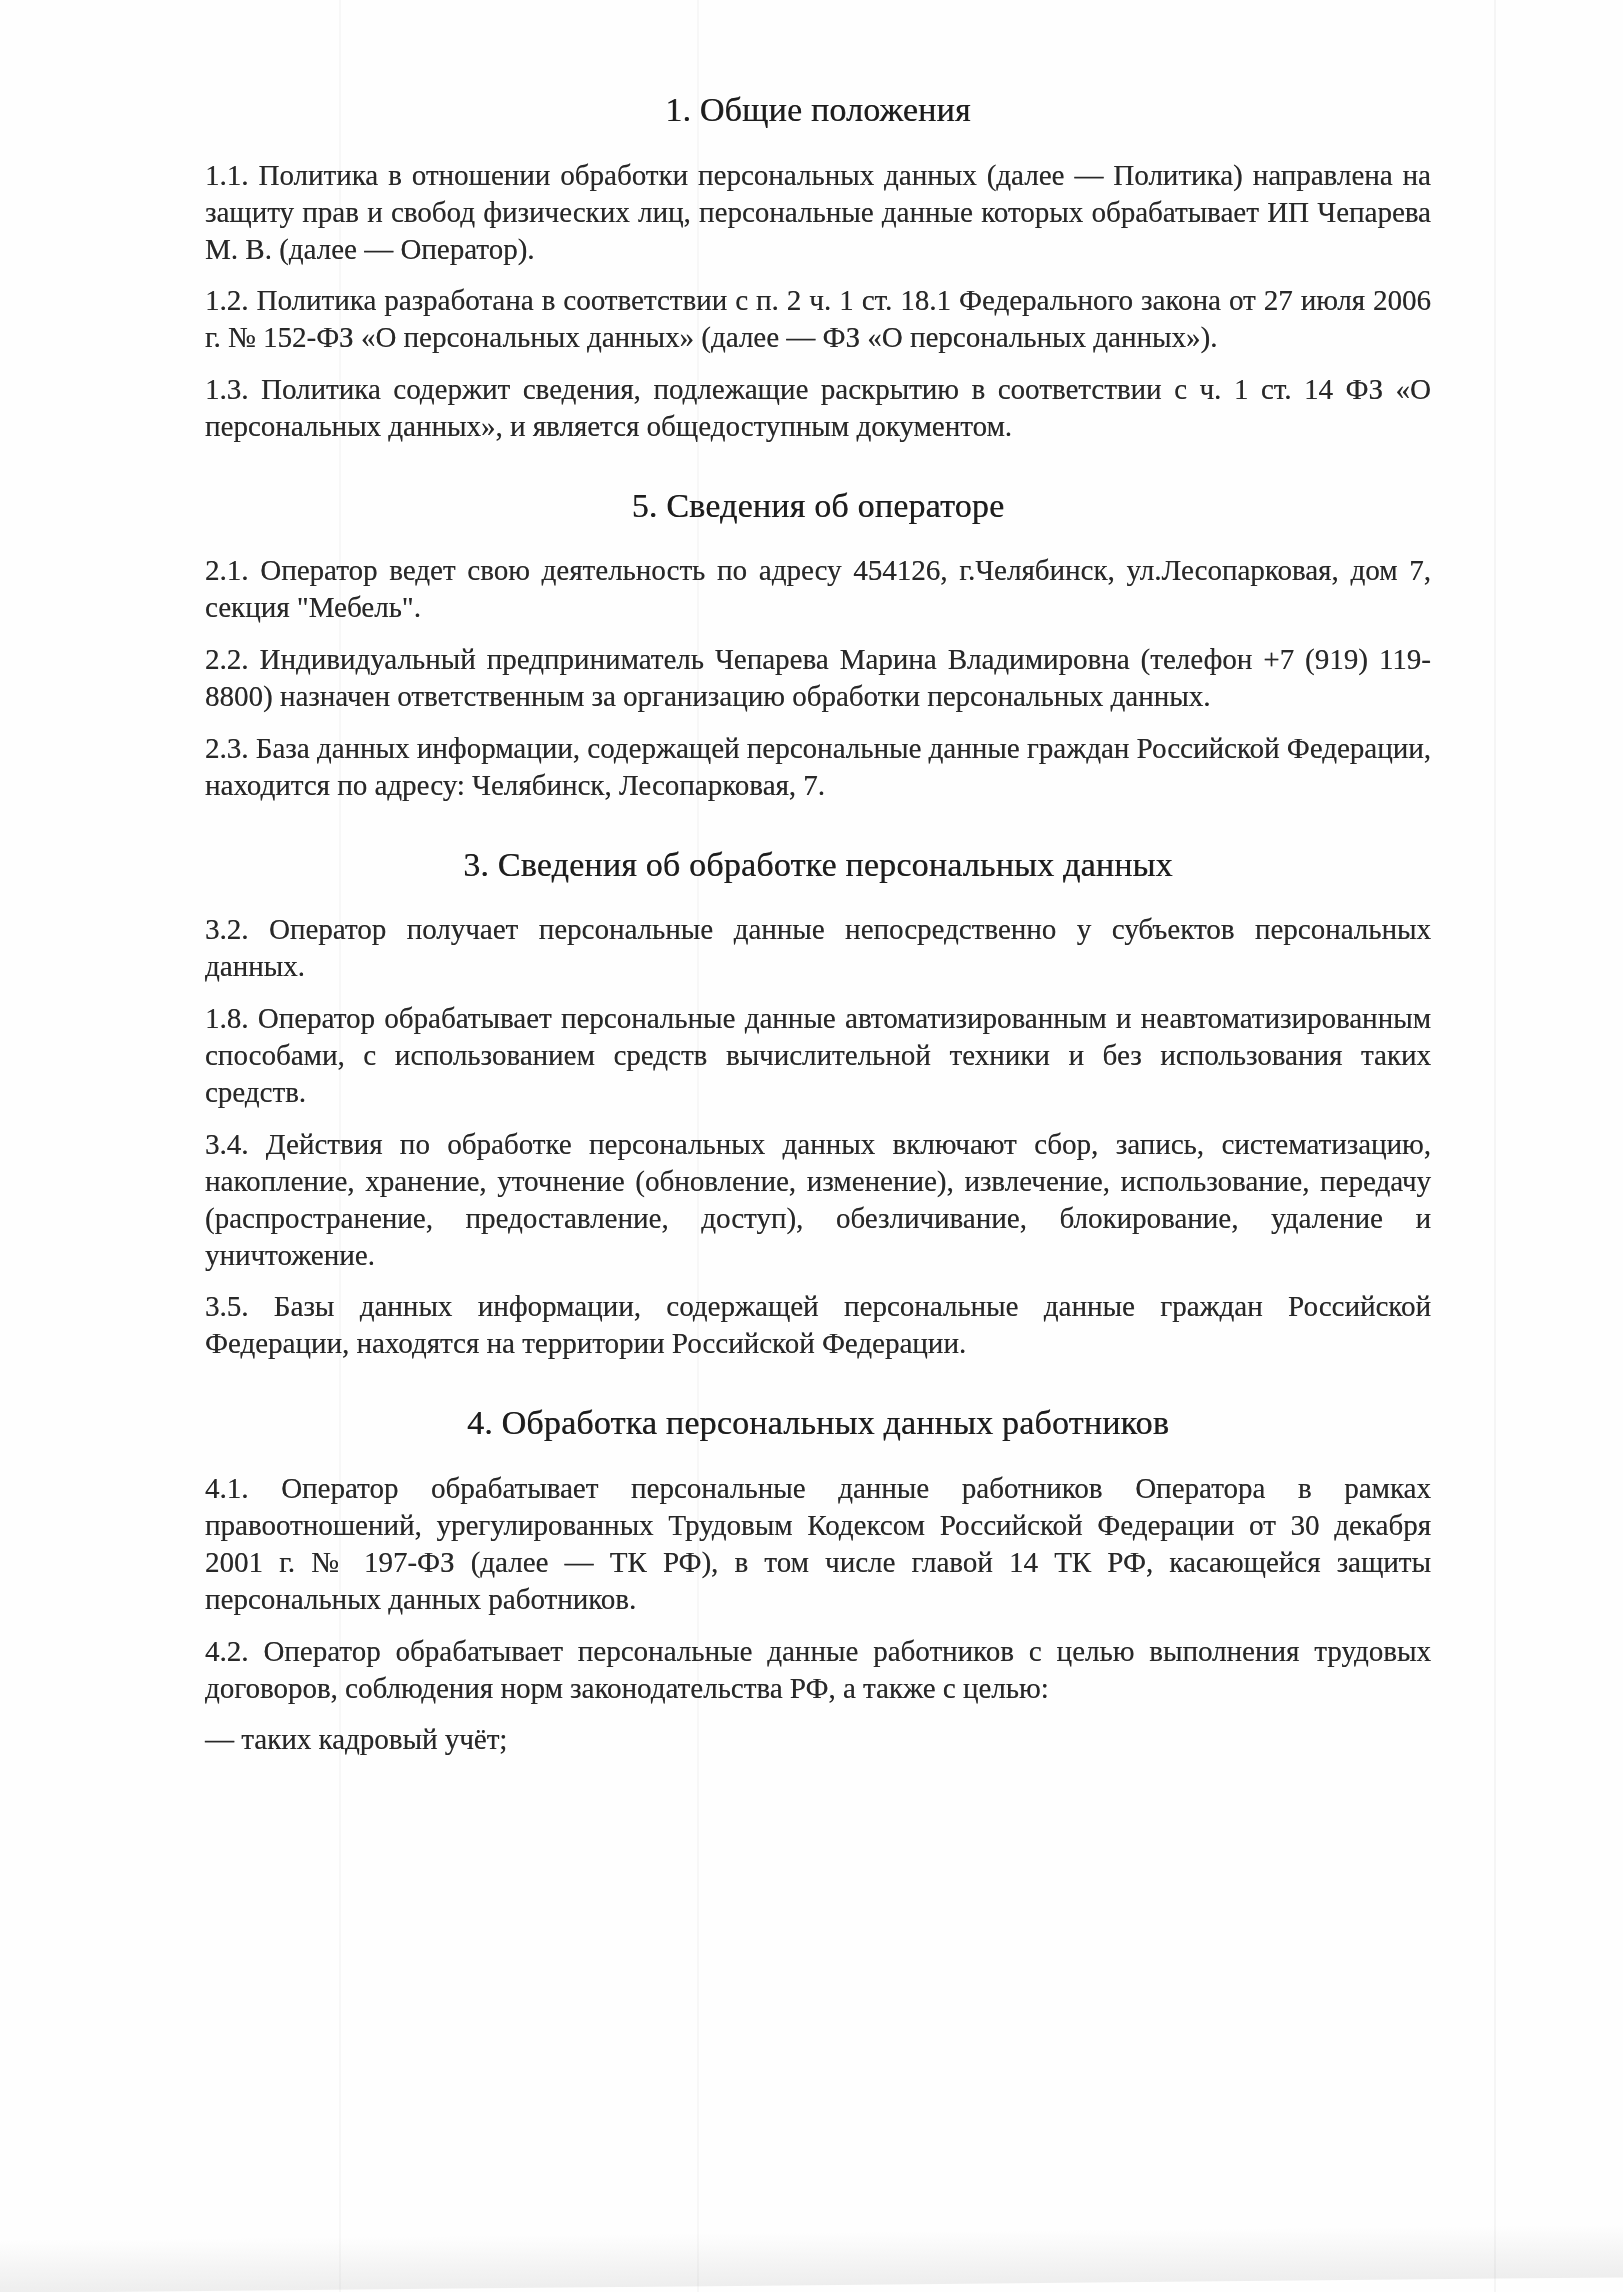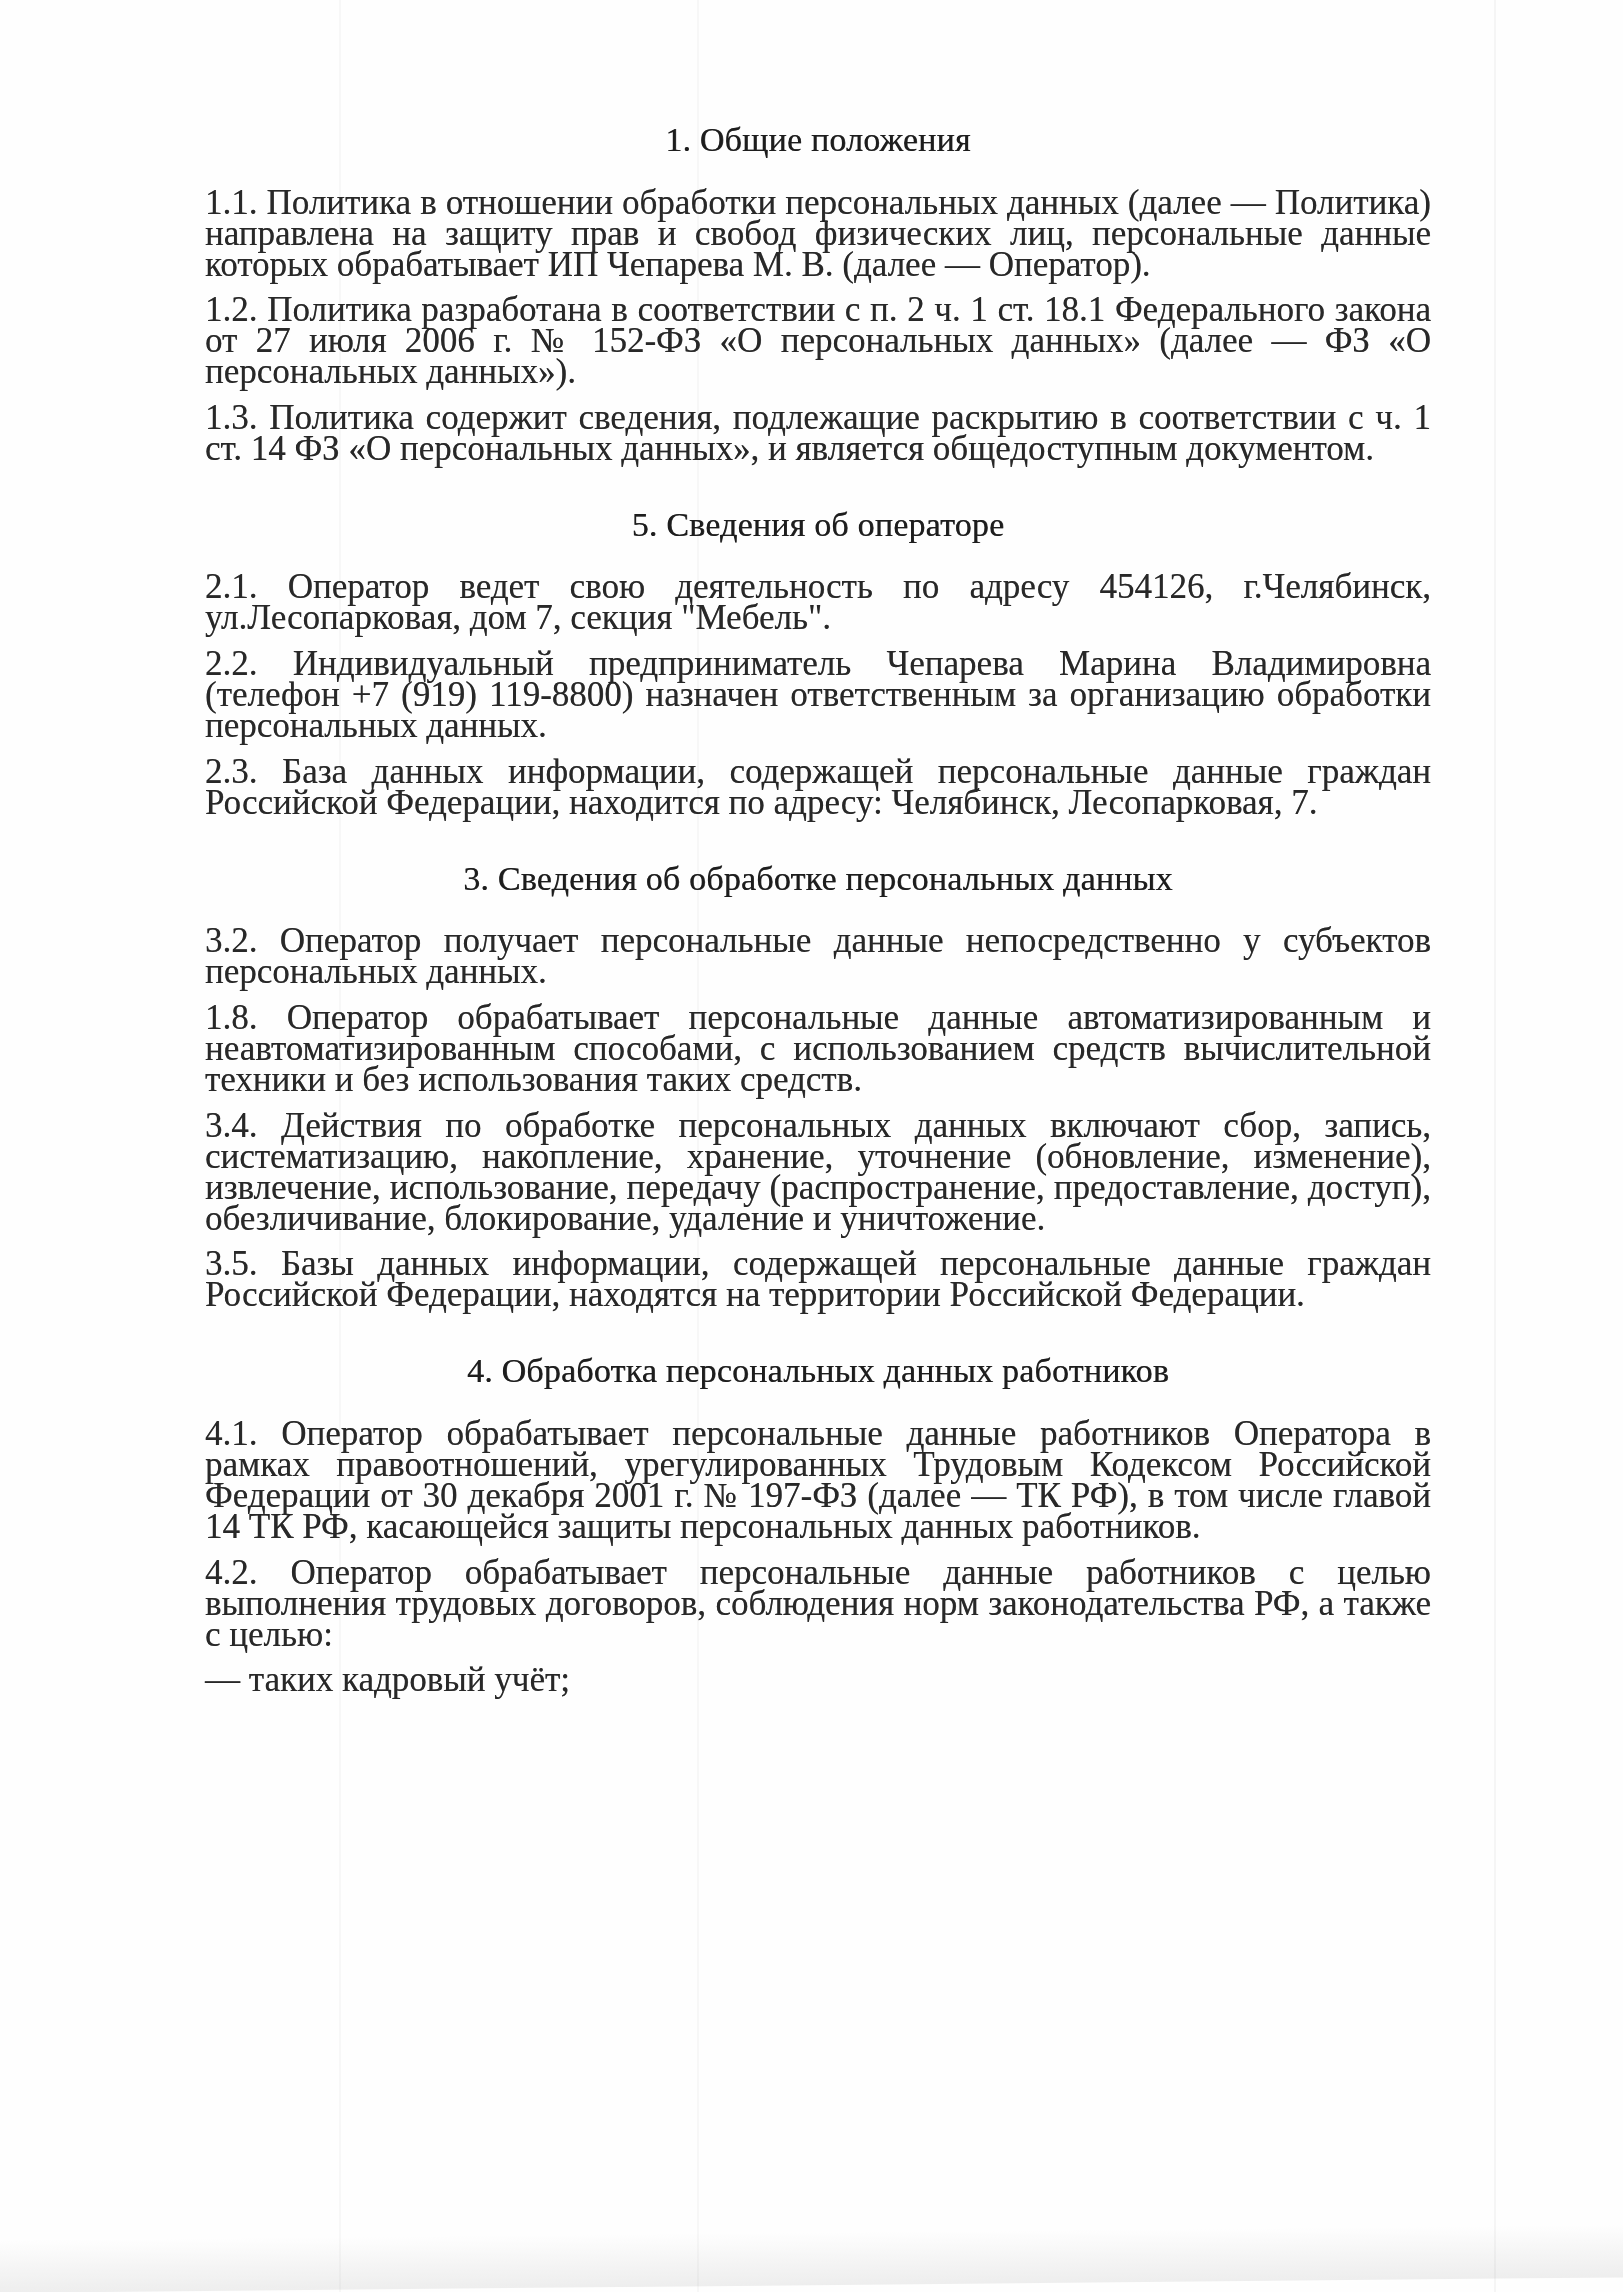--- a/index.html
+++ b/index.html
@@ -40,37 +40,37 @@
     background: linear-gradient(to bottom, rgba(0,0,0,0) 0%, rgba(120,120,120,0.07) 55%, rgba(120,120,120,0.12) 100%);
     transform: skewY(-0.55deg);
     transform-origin: left bottom;
     pointer-events: none;
   }
   .doc-content {
     position: absolute;
     left: 205px;
     width: 1226px;
     top: 0;
-    padding-top: 118px;
+    padding-top: 88px;
     color: #262626;
   }
   .doc-heading {
     font-size: 34px;
     line-height: 43px;
     font-weight: 400;
     text-align: center;
     color: #1d1d1d;
     margin: 39px 0 25.5px 0;
     text-shadow: 0.4px 0 0 rgba(20,20,20,0.75);
     letter-spacing: 0.2px;
   }
   .doc-section:first-child .doc-heading { margin-top: 0; }
   .doc-paragraph {
-    font-size: 35px;
-    line-height: 31px;
+    font-size: 29px;
+    line-height: 37px;
     margin: 0 0 14.7px 0;
     text-align: justify;
     text-shadow: 0.2px 0 0 rgba(30,30,30,0.6);
     color: #282828;
   }
   .doc-paragraph.list-line {
     text-align: left;
     margin-top: 3.9px;
   }
 </style>

